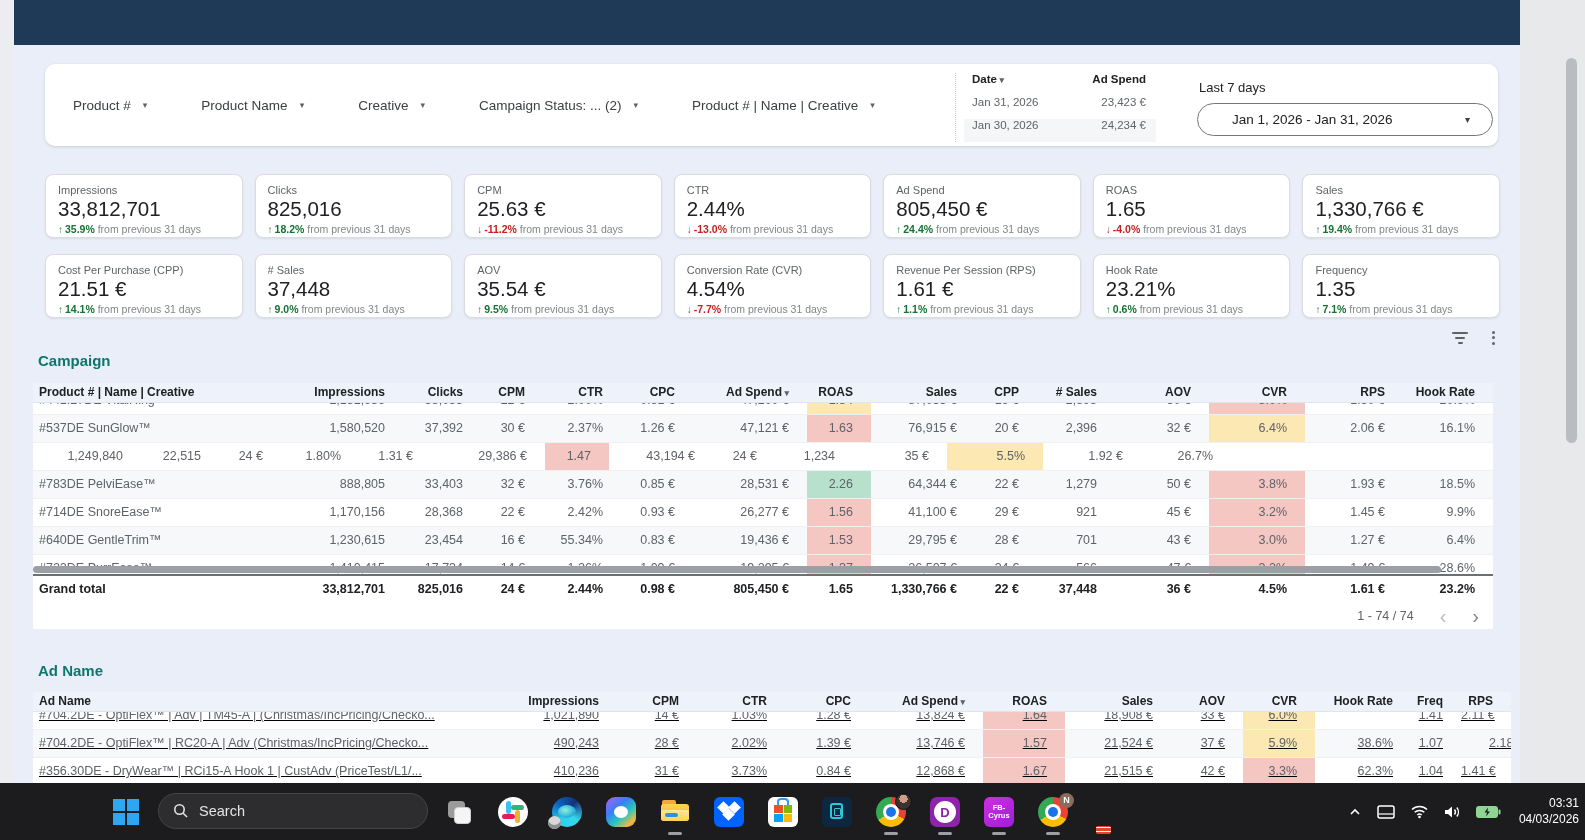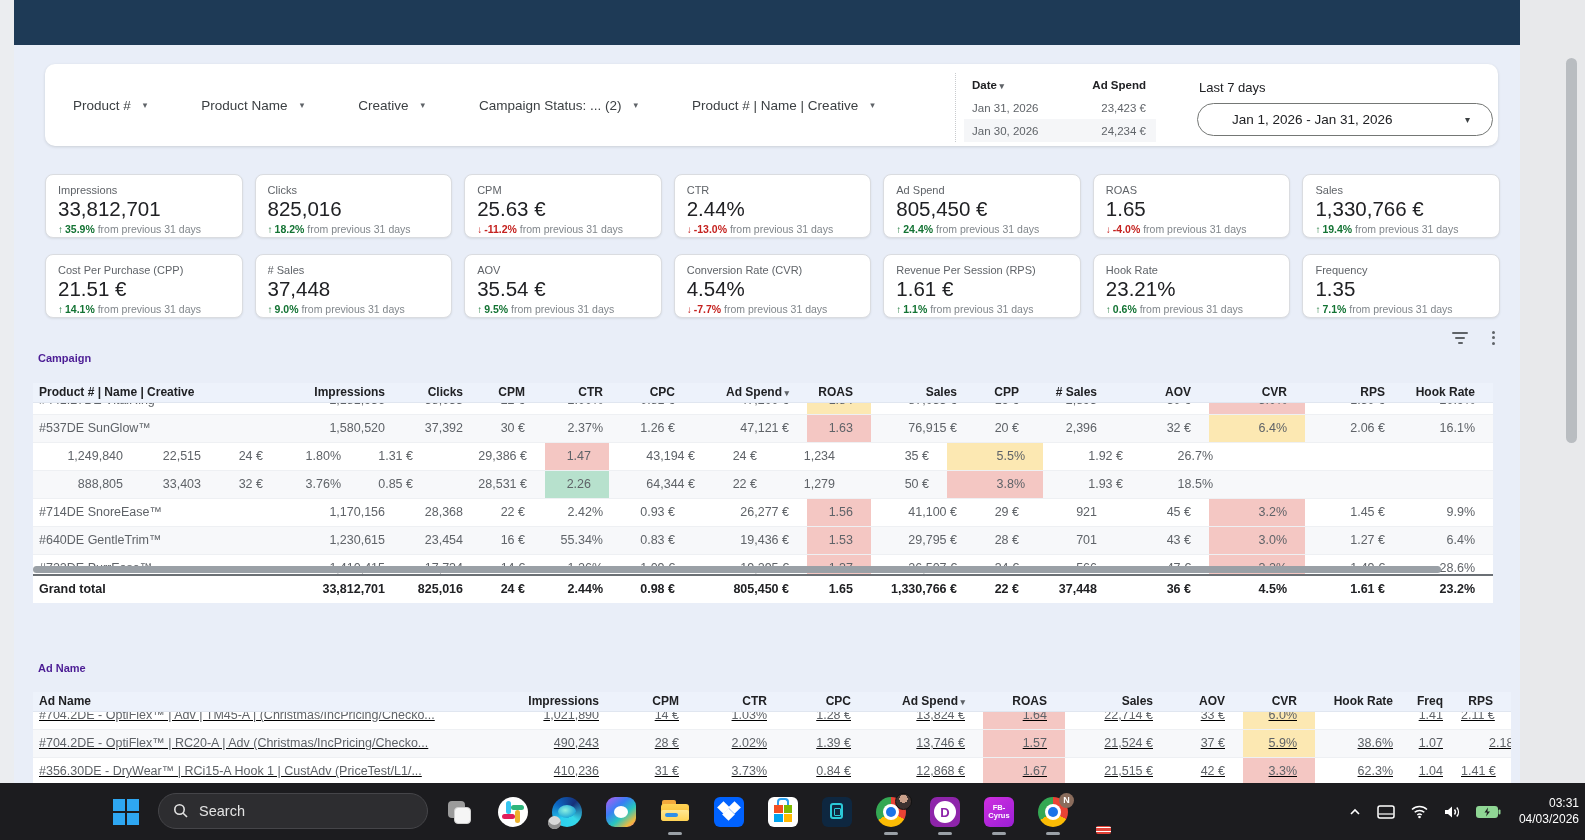--- a/index.html
+++ b/index.html
@@ -12,21 +12,21 @@
   #gutter-right{position:absolute;left:1520px;top:0;width:65px;height:783px;background:#e8e9eb;}
   #v-scroll-thumb{position:absolute;left:1566px;top:58px;width:11px;height:385px;background:#b9bdc1;border-radius:6px;}
   
   #filter-card{position:absolute;left:31px;top:64px;width:1453px;height:82px;background:#fff;border-radius:10px;
     box-shadow:0 1px 3px rgba(60,64,67,.18);}
   #filter-items{position:absolute;left:28px;top:0;height:82px;display:flex;align-items:center;gap:54px;}
   .filter-item{display:flex;align-items:center;gap:12px;cursor:pointer;}
   .fi-label{font-size:13.5px;color:#3c4043;}
   .fi-caret,.dt-caret,.sort{font-size:9px;color:#5f6368;}
   #date-table{position:absolute;left:910px;top:9px;width:192px;border-left:1px dotted #c8cbce;padding-left:8px;}
-  .dt-row{display:flex;height:23px;align-items:center;font-size:11.5px;color:#5f6368;}
+  .dt-row{display:flex;height:23px;align-items:flex-start;font-size:11.5px;color:#5f6368;}
   .dt-head{font-weight:700;color:#202124;}
   .dt-c1{width:112px;padding-left:8px;box-sizing:border-box;}
   .dt-c2{width:70px;text-align:right;}
   .dt-alt{background:#f5f6f8;}
   #range-label{position:absolute;left:1154px;top:16px;font-size:13px;color:#202124;}
   #range-pill{position:absolute;left:1152px;top:39px;width:296px;height:33px;border:1px solid #747775;border-radius:17px;
     display:flex;align-items:center;background:#fff;cursor:pointer;box-sizing:border-box;}
   #range-pill .rp-text{margin-left:34px;font-size:13.5px;color:#202124;}
   #range-pill .rp-caret{margin-left:auto;margin-right:22px;font-size:10px;color:#3c4043;}
   
@@ -34,21 +34,21 @@
   #kpi-row-1{top:174px;} #kpi-row-2{top:254px;}
   .kpi-card{height:64px;background:#fff;border:1px solid #dadce0;border-radius:8px;box-shadow:0 1px 2px rgba(60,64,67,.10);
     padding:9px 12px;box-sizing:border-box;overflow:hidden;}
   .kpi-label{font-size:11px;color:#5f6368;white-space:nowrap;overflow:hidden;}
   .kpi-value{font-size:20.5px;color:#202124;margin-top:1px;white-space:nowrap;}
   .kpi-delta{font-size:10.5px;margin-top:2px;white-space:nowrap;}
   .kpi-arrow{font-size:10px;margin-right:2px;font-weight:700;}
   .kpi-pct{font-weight:700;}
   .kpi-cap{color:#80868b;}
   
-  .section-title{position:absolute;left:24px;font-size:11px;font-weight:700;color:#4c1d95;}
+  .section-title{position:absolute;left:24px;font-size:15px;font-weight:700;color:#0f766e;}
   #campaign-title{top:352px;} #ad-title{top:662px;}
   #table-controls{position:absolute;left:1438px;top:328px;display:flex;gap:24px;align-items:center;}
   .flt i{display:block;height:2px;background:#5f6368;margin:3px auto;border-radius:1px;}
   .flt .f1{width:16px;} .flt .f2{width:10px;} .flt .f3{width:5px;}
   .kb i{display:block;width:3px;height:3px;background:#5f6368;border-radius:50%;margin:2.5px 0;}
   
   .tbl{position:absolute;background:#fff;}
   #campaign-table{left:19px;top:383px;width:1460px;}
   #ad-table{left:19px;top:692px;width:1478px;}
   .t-row{display:flex;}
@@ -345,20 +345,21 @@
             <div class="t-cell num" style="width: 64px; background: rgb(244, 199, 195);">1.47</div>
             <div class="t-cell num" style="width: 104px;">43,194 €</div>
             <div class="t-cell num" style="width: 62px;">24 €</div>
             <div class="t-cell num" style="width: 78px;">1,234</div>
             <div class="t-cell num" style="width: 94px;">35 €</div>
             <div class="t-cell num" style="width: 96px; background: rgb(252, 232, 178);">5.5%</div>
             <div class="t-cell num" style="width: 98px;">1.92 €</div>
             <div class="t-cell num" style="width: 90px;">26.7%</div>
           </div>
           <div class="t-row t-data alt">
+            <div class="t-cell name" style="width: 262px;">#783DE PelviEase™</div>
             <div class="t-cell num" style="width: 108px;">888,805</div>
             <div class="t-cell num" style="width: 78px;">33,403</div>
             <div class="t-cell num" style="width: 62px;">32 €</div>
             <div class="t-cell num" style="width: 78px;">3.76%</div>
             <div class="t-cell num" style="width: 72px;">0.85 €</div>
             <div class="t-cell num" style="width: 114px;">28,531 €</div>
             <div class="t-cell num" style="width: 64px; background: rgb(183, 225, 205);">2.26</div>
             <div class="t-cell num" style="width: 104px;">64,344 €</div>
             <div class="t-cell num" style="width: 62px;">22 €</div>
             <div class="t-cell num" style="width: 78px;">1,279</div>
@@ -430,20 +431,25 @@
           <div class="t-cell num" style="width: 114px;">805,450 €</div>
           <div class="t-cell num" style="width: 64px;">1.65</div>
           <div class="t-cell num" style="width: 104px;">1,330,766 €</div>
           <div class="t-cell num" style="width: 62px;">22 €</div>
           <div class="t-cell num" style="width: 78px;">37,448</div>
           <div class="t-cell num" style="width: 94px;">36 €</div>
           <div class="t-cell num" style="width: 96px;">4.5%</div>
           <div class="t-cell num" style="width: 98px;">1.61 €</div>
           <div class="t-cell num" style="width: 90px;">23.2%</div>
         </div>
+        <div class="t-pagination">
+          <span class="pg-label">1 - 74 / 74</span>
+          <span class="pg-prev">‹</span>
+          <span class="pg-next">›</span>
+        </div>
       </div>
 
     <div id="ad-title" class="section-title">Ad Name</div>
     <div id="ad-table" class="tbl">
         <div class="t-row t-head">
           <div class="t-cell name" style="width: 492px;">Ad Name</div>
           <div class="t-cell num" style="width: 92px;">Impressions</div>
           <div class="t-cell num" style="width: 80px;">CPM</div>
           <div class="t-cell num" style="width: 88px;">CTR</div>
           <div class="t-cell num" style="width: 84px;">CPC</div>
@@ -458,21 +464,21 @@
         </div>
         <div class="t-body" style="height: 73px; text-decoration: underline;">
           <div class="t-row t-data" style="margin-top: -10px;">
             <div class="t-cell name" style="width: 492px;">#704.2DE - OptiFlex™ | Adv | TM45-A | (Christmas/IncPricing/Checko...</div>
             <div class="t-cell num" style="width: 92px;">1,021,890</div>
             <div class="t-cell num" style="width: 80px;">14 €</div>
             <div class="t-cell num" style="width: 88px;">1.03%</div>
             <div class="t-cell num" style="width: 84px;">1.28 €</div>
             <div class="t-cell num" style="width: 114px;">13,824 €</div>
             <div class="t-cell num" style="width: 82px; background: rgb(244, 199, 195);">1.64</div>
-            <div class="t-cell num" style="width: 106px;">22,714 €</div>
+            <div class="t-cell num" style="width: 106px;">18,908 €</div>
             <div class="t-cell num" style="width: 72px;">33 €</div>
             <div class="t-cell num" style="width: 72px; background: rgb(252, 232, 178);">6.0%</div>
             <div class="t-cell num" style="width: 96px;"></div>
             <div class="t-cell num" style="width: 50px;">1.41</div>
             <div class="t-cell num" style="width: 50px;">2.11 €</div>
           </div>
           <div class="t-row t-data alt">
             <div class="t-cell name" style="width: 492px;">#704.2DE - OptiFlex™ | RC20-A | Adv (Christmas/IncPricing/Checko...</div>
             <div class="t-cell num" style="width: 92px;">490,243</div>
             <div class="t-cell num" style="width: 80px;">28 €</div>

